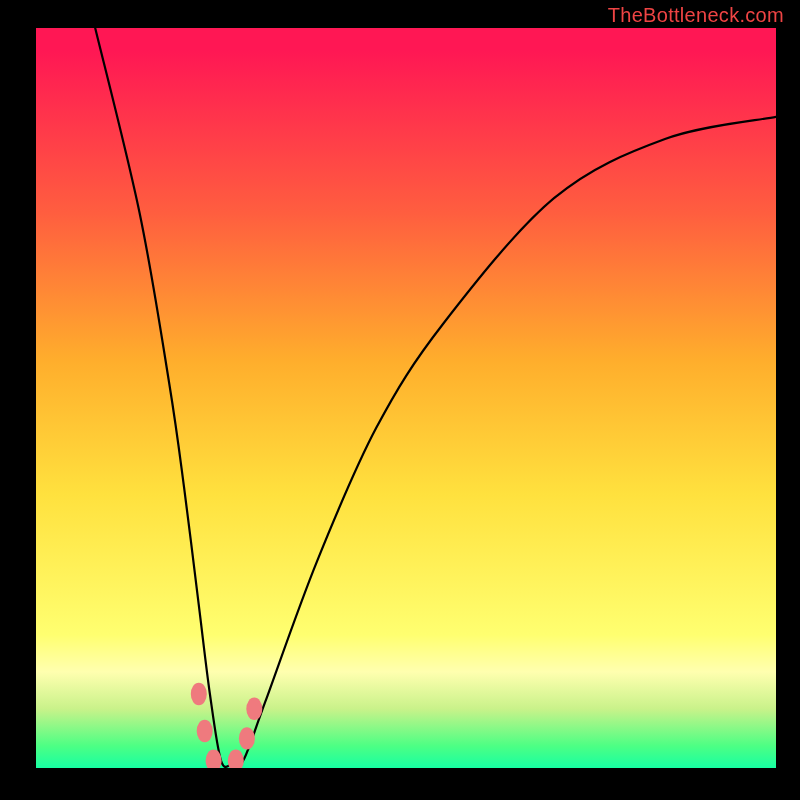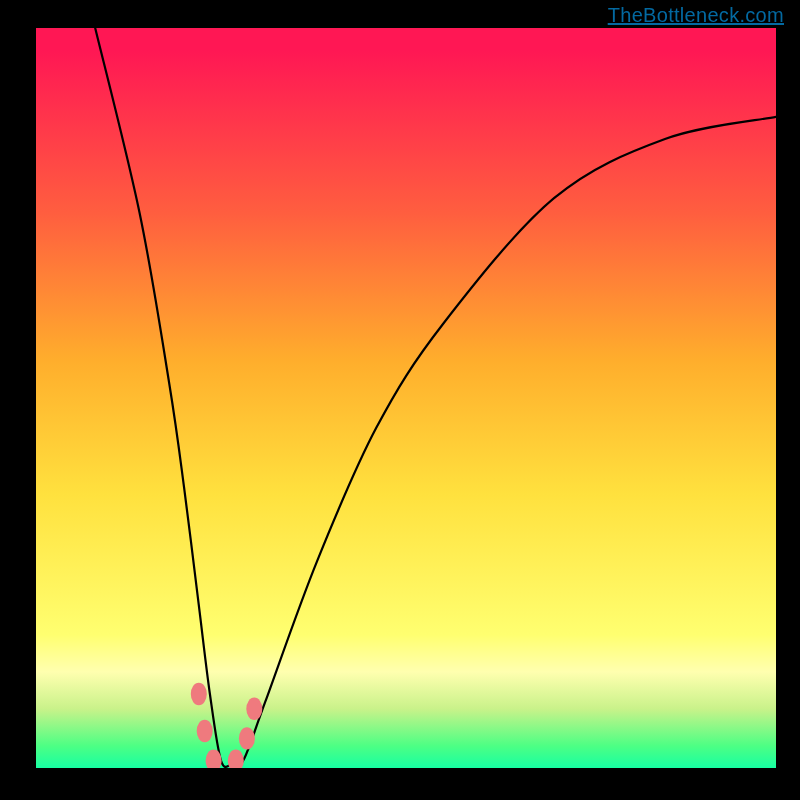--- a/index.html
+++ b/index.html
@@ -26,24 +26,23 @@
       #ffffaf 87%,
       #c9f28a 92%,
       #4dff84 97%,
       #17ffa2 100%
     );
   }
   .watermark {
     position: absolute;
     right: 16px;
     top: 4px;
-    color: #0369a1;
+    color: #ef4444;
     font: 20px Arial, Helvetica, sans-serif;
     letter-spacing: 0.3px;
-    text-decoration: underline;
   }
   svg.curve {
     position: absolute;
     left: 0;
     top: 0;
     width: 740px;
     height: 740px;
   }
 </style>
 </head>

